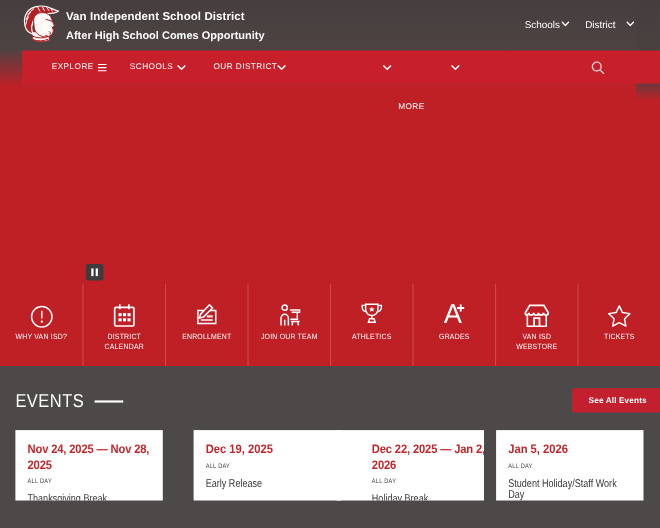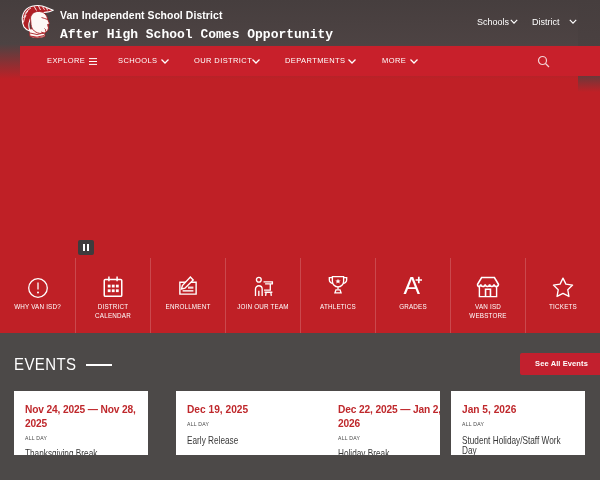--- a/index.html
+++ b/index.html
@@ -8,21 +8,21 @@
   .abs { position:absolute; }
   
   #hero { left:0; top:0; width:600px; height:333px; background:#bf2026; }
   
   #overlay { left:0; top:0; width:600px; height:82px;
     background:linear-gradient(to bottom, #463e3e 0px, #4d4343 44px, rgba(77,67,67,0) 79px); }
   #overlay2 { left:578px; top:0; width:22px; height:95px;
     background:linear-gradient(to bottom, #463e3e 0px, #4c4242 70px, rgba(77,67,67,0) 92px); }
   
   #title { left:60px; top:9.5px; color:#fff; font-size:10.4px; font-weight:700; letter-spacing:0.1px; }
-  #subtitle { left:60px; top:26.5px; color:#fff; font-size:13px; font-weight:700; letter-spacing:0;font-family:Liberation Mono, monospace; }
+  #subtitle { left:60px; top:26.5px; color:#fff; font-size:10px; font-weight:700; letter-spacing:0; }
   .hmenu { color:#fff; font-size:9px; top:17px; }
   
   #nav { left:20px; top:46px; width:587px; height:29.5px; background:#c8202b; }
   .navitem { position:absolute; top:0; height:30px; line-height:30px; color:#fff; font-size:7.5px; letter-spacing:0.4px; font-weight:400; }
   
   #pause { left:78px; top:240px; width:16px; height:15px; background:#3e3b3d; border-radius:2px; }
   #pause:before { content:""; position:absolute; left:5px; top:4px; width:2px; height:7px; background:#fff; }
   #pause:after { content:""; position:absolute; left:9px; top:4px; width:2px; height:7px; background:#fff; }
   
   #iconrow { left:0; top:258px; width:600px; height:75px; display:flex; }
@@ -73,25 +73,24 @@
       <path d="M0,0.6 h8 M0,3.5 h8 M0,6.4 h8" stroke="#fff" stroke-width="1"></path>
     </svg>
   <div class="navitem" style="left:98px;">SCHOOLS</div>
   <svg class="abs" style="left:141px; top:13px;" width="8" height="5" viewBox="0 0 8 5">
       <path d="M0.5,0.5 L4,4 L7.5,0.5" stroke="#fff" stroke-width="1.3" fill="none"></path>
     </svg>
   <div class="navitem" style="left:174px;text-align:right;">OUR DISTRICT</div>
   <svg class="abs" style="left:232px; top:13px;" width="8" height="5" viewBox="0 0 8 5">
       <path d="M0.5,0.5 L4,4 L7.5,0.5" stroke="#fff" stroke-width="1.3" fill="none"></path>
     </svg>
-  <div class="navitem" style="left:265px;">DEPARTMENTS</div>
   <svg class="abs" style="left:328px; top:13px;" width="8" height="5" viewBox="0 0 8 5">
       <path d="M0.5,0.5 L4,4 L7.5,0.5" stroke="#fff" stroke-width="1.3" fill="none"></path>
     </svg>
-  <div class="navitem" style="left:362px;">MORE</div>
+  <div class="navitem" style="left:342px;margin-top:36px;">MORE</div>
   <svg class="abs" style="left:390px; top:13px;" width="8" height="5" viewBox="0 0 8 5">
       <path d="M0.5,0.5 L4,4 L7.5,0.5" stroke="#fff" stroke-width="1.3" fill="none"></path>
     </svg>
   <svg class="abs" style="left:517px; top:9px; opacity:0.8;" width="13" height="13" viewBox="0 0 13 13">
       <circle cx="5.5" cy="5.5" r="4" stroke="#fff" stroke-width="1.2" fill="none"></circle>
       <path d="M8.5,8.5 L12,12" stroke="#fff" stroke-width="1.2"></path>
     </svg>
 </div>
 
 <div class="abs" id="pause"></div>

